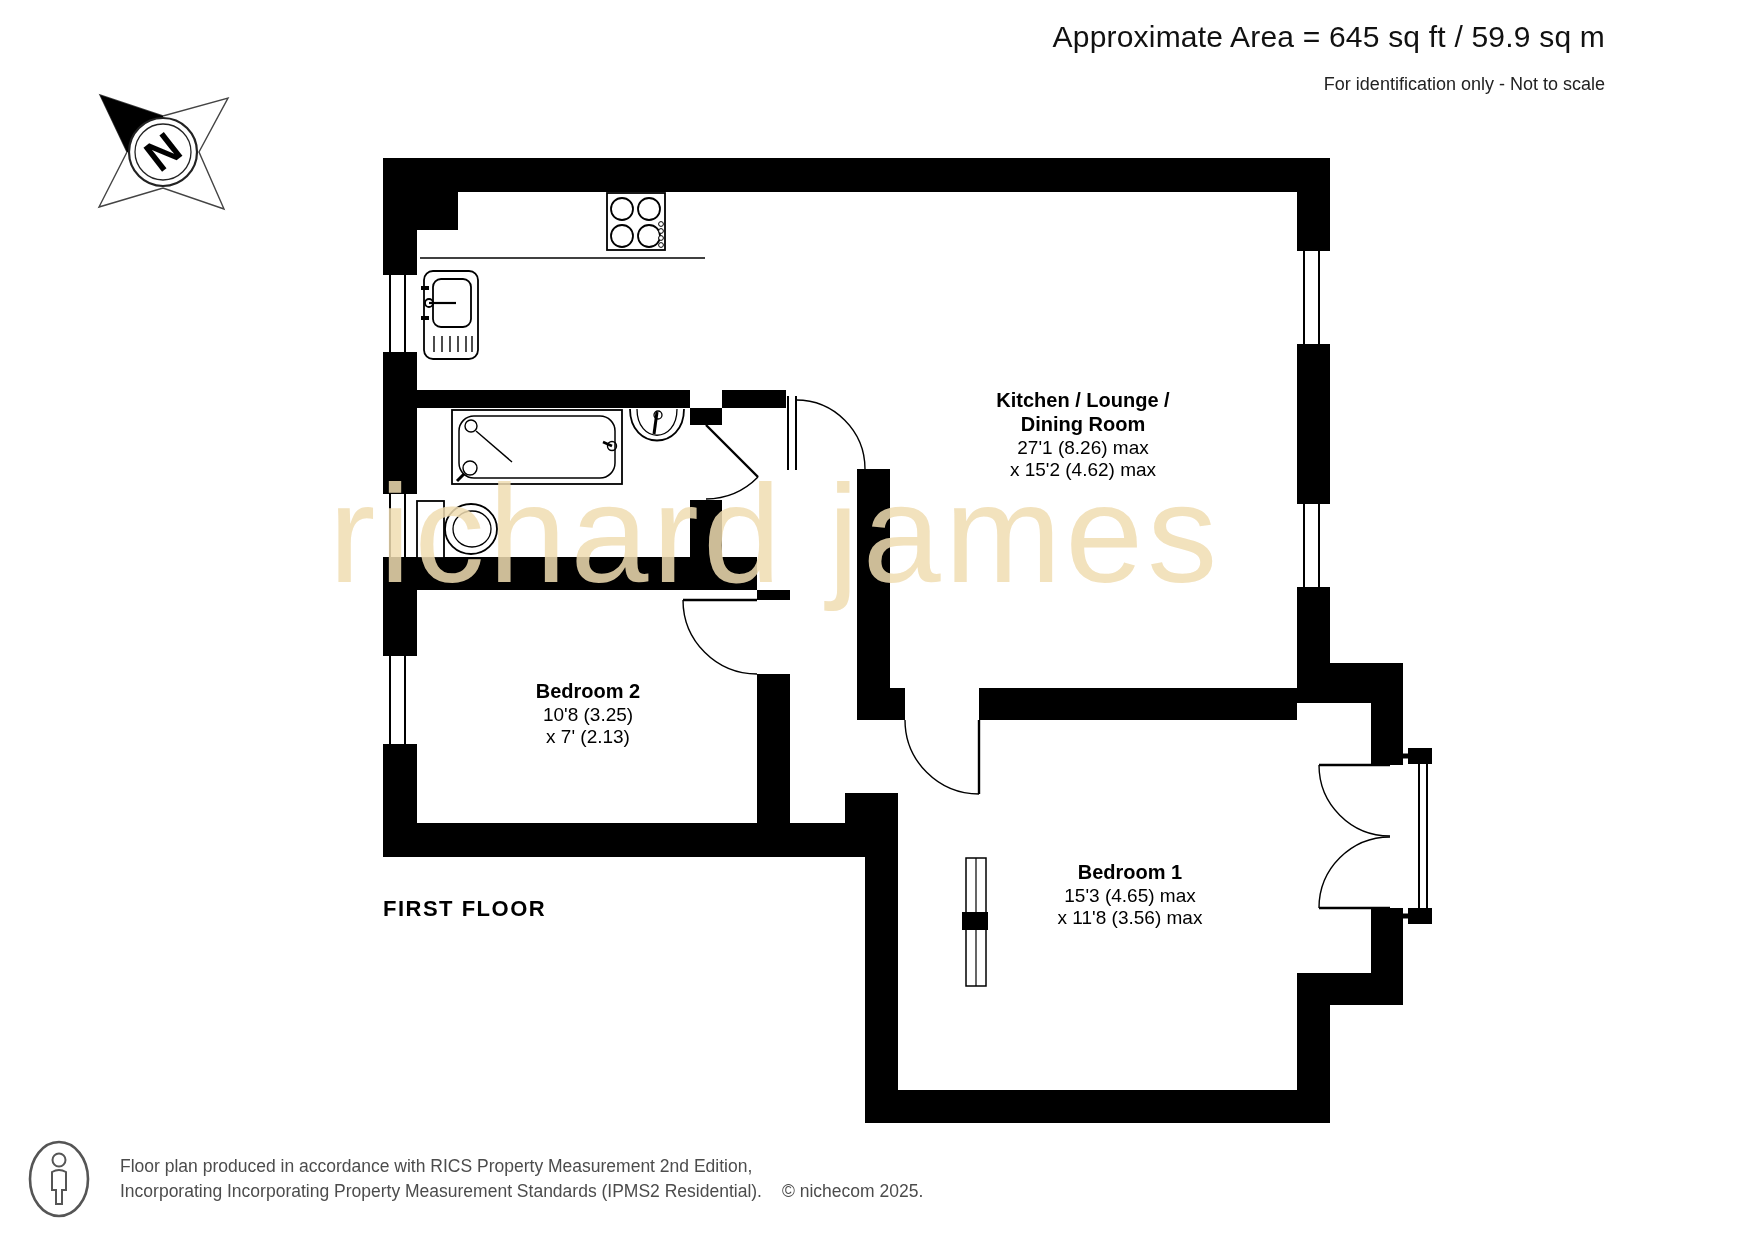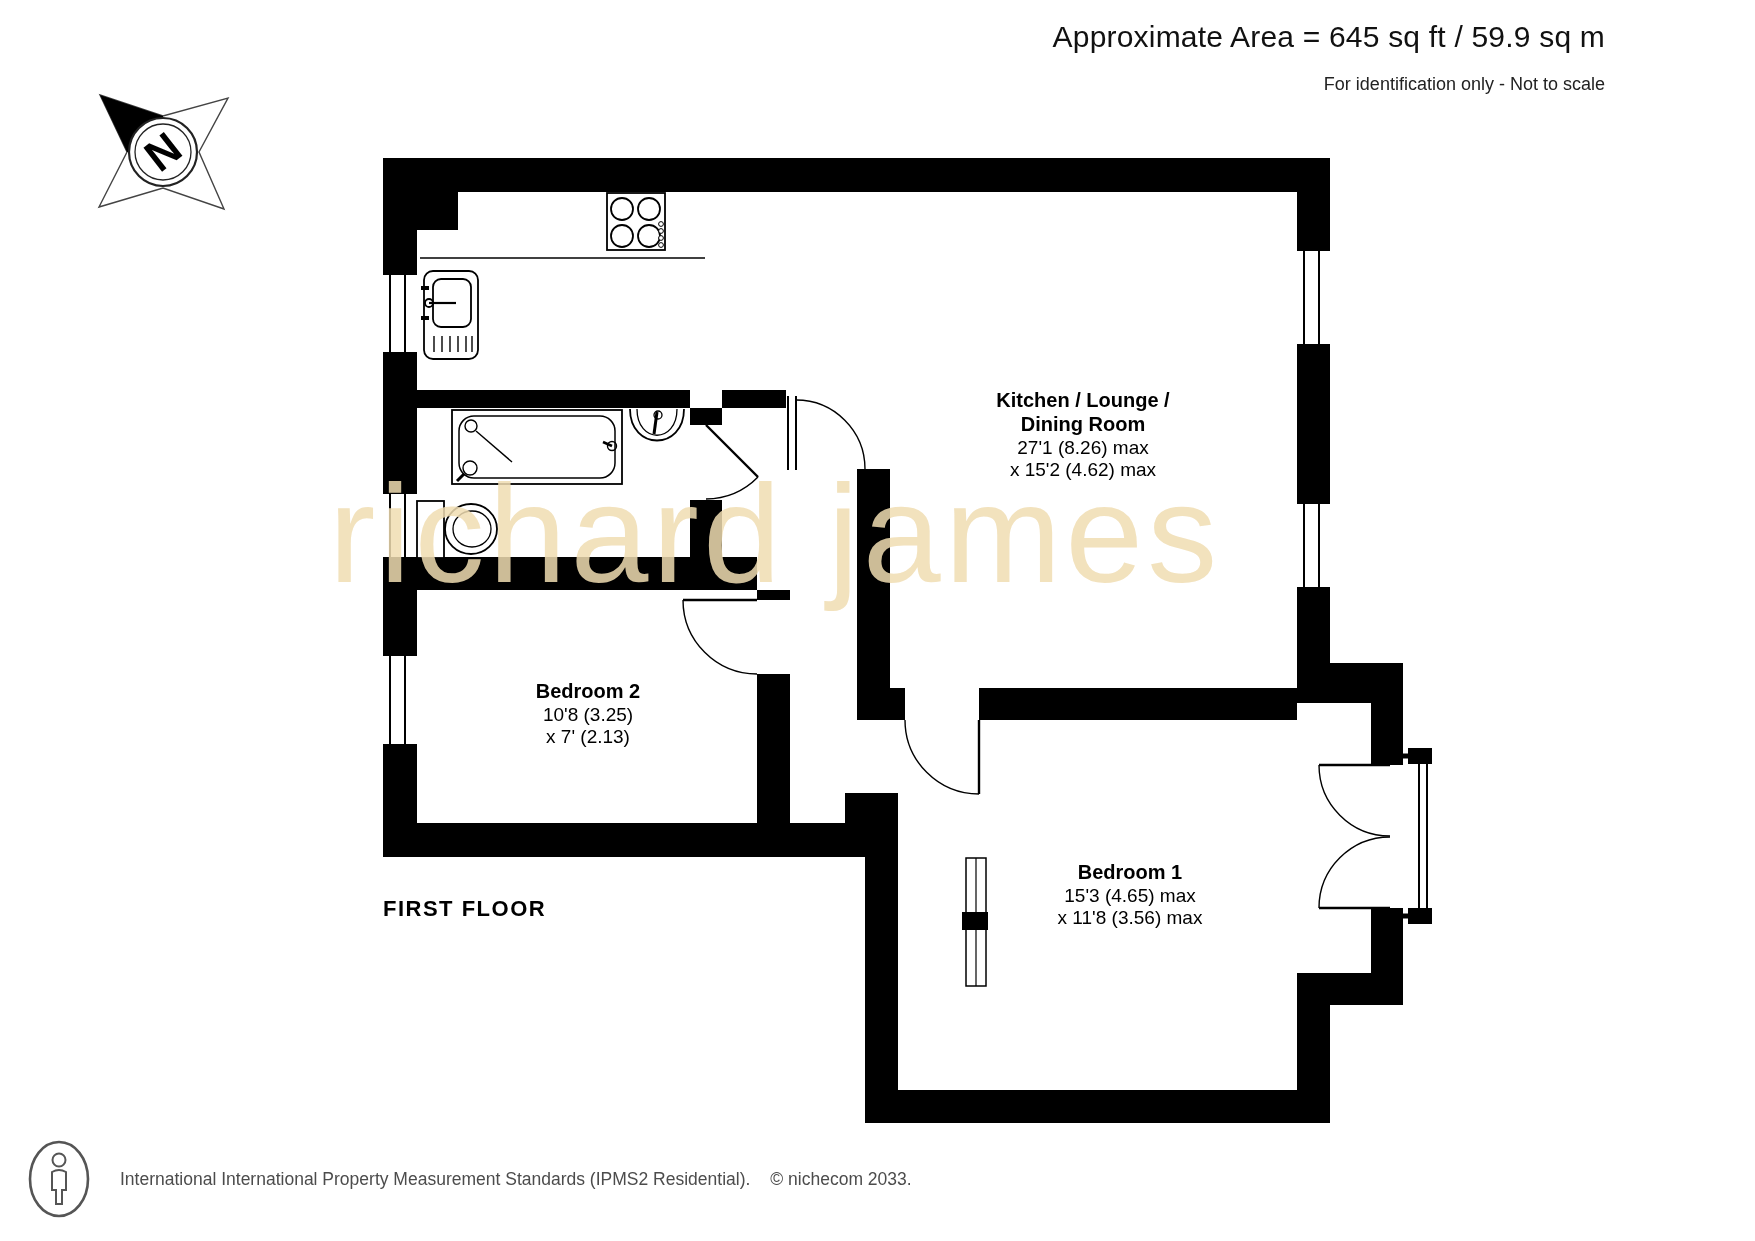--- a/index.html
+++ b/index.html
@@ -219,19 +219,20 @@
     <text x="383" y="916" font-size="22" font-weight="bold" letter-spacing="1.5" fill="#000">FIRST FLOOR</text>
   </svg>
 
   <div class="footer">
     <svg width="66" height="82" viewBox="0 0 66 82">
       <ellipse cx="33" cy="41" rx="29" ry="37" fill="none" stroke="#555" stroke-width="2.6"></ellipse>
       <circle cx="33" cy="22" r="6.5" fill="none" stroke="#555" stroke-width="2"></circle>
       <path d="M26,34 Q33,30 40,34 L40,52 L36,52 L36,66 L30,66 L30,52 L26,52 Z" fill="none" stroke="#555" stroke-width="2"></path>
     </svg>
     <div class="txt">
+      <div>Floor plan produced in accordance with RICS Property Measurement 2nd Edition,</div>
       <div>
-        <span>International International Property Measurement Standards (IPMS2 Residential).</span><span class="cpy">© nichecom 2033.</span>
+        <span>Incorporating Incorporating Property Measurement Standards (IPMS2 Residential).</span><span class="cpy">© nichecom 2025.</span>
       </div>
     </div>
   </div>
 
 </div>
 
 </body></html>

